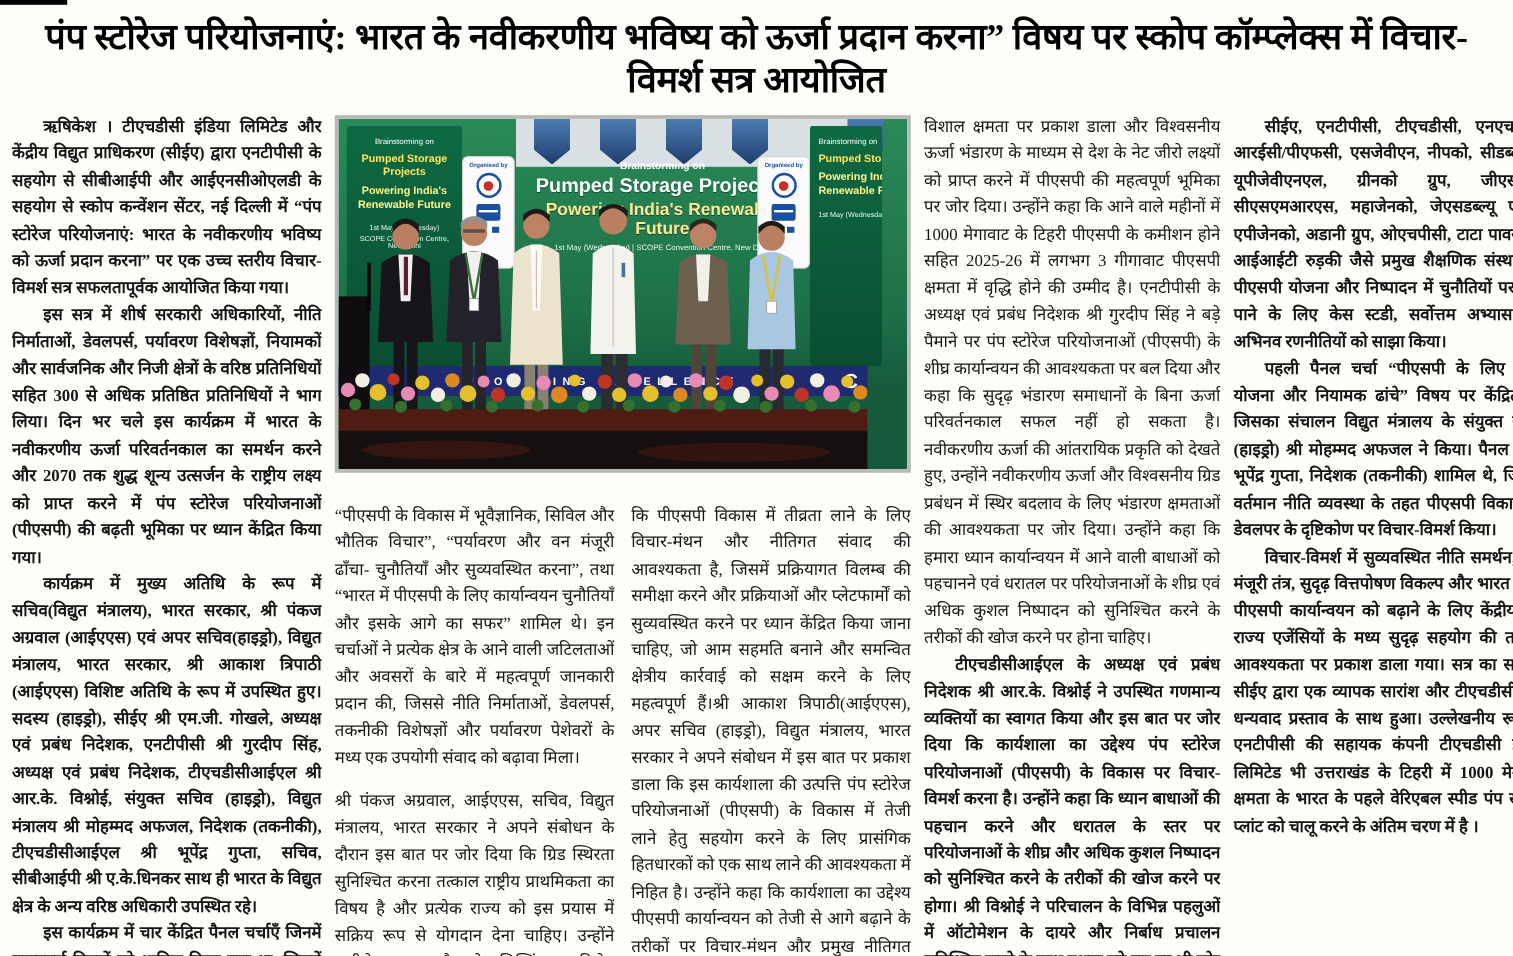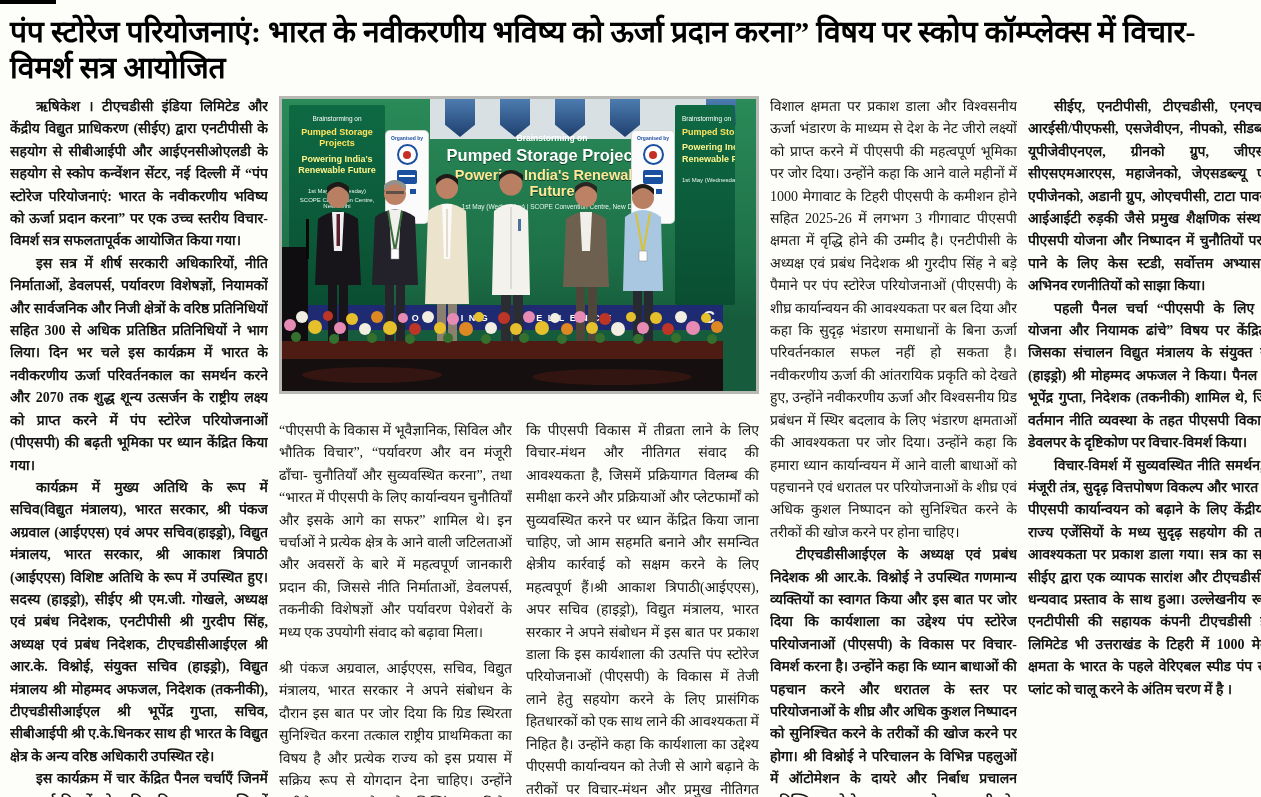--- a/index.html
+++ b/index.html
@@ -4,21 +4,21 @@
 <style>
   html,body{margin:0;padding:0;}
   body{
     width:1261px;height:797px;overflow:hidden;
     background:#fdfdfa;color:#151515;
     font-family:"Liberation Serif","DejaVu Serif",serif;
     position:relative;
   }
   .top-sliver{position:absolute;left:0;top:0;width:56px;height:4px;background:#000;}
   .headline{
-    margin:14px 10px 8px;
+    margin:14px 10px 8px;text-align:center;
     font-size:30px;font-weight:800;line-height:1.2;color:#000;
     letter-spacing:-0.2px;
   }
   .cols{display:flex;gap:11px;padding:2px 10px 0;height:722px;box-sizing:border-box;}
   .col{
     text-align:justify;font-size:14px;line-height:22.4px;
     overflow:hidden;position:relative;box-sizing:border-box;padding-bottom:10px;
   }
   .col p{margin:0;}
   .col p.ind{text-indent:26px;font-weight:bold;}

